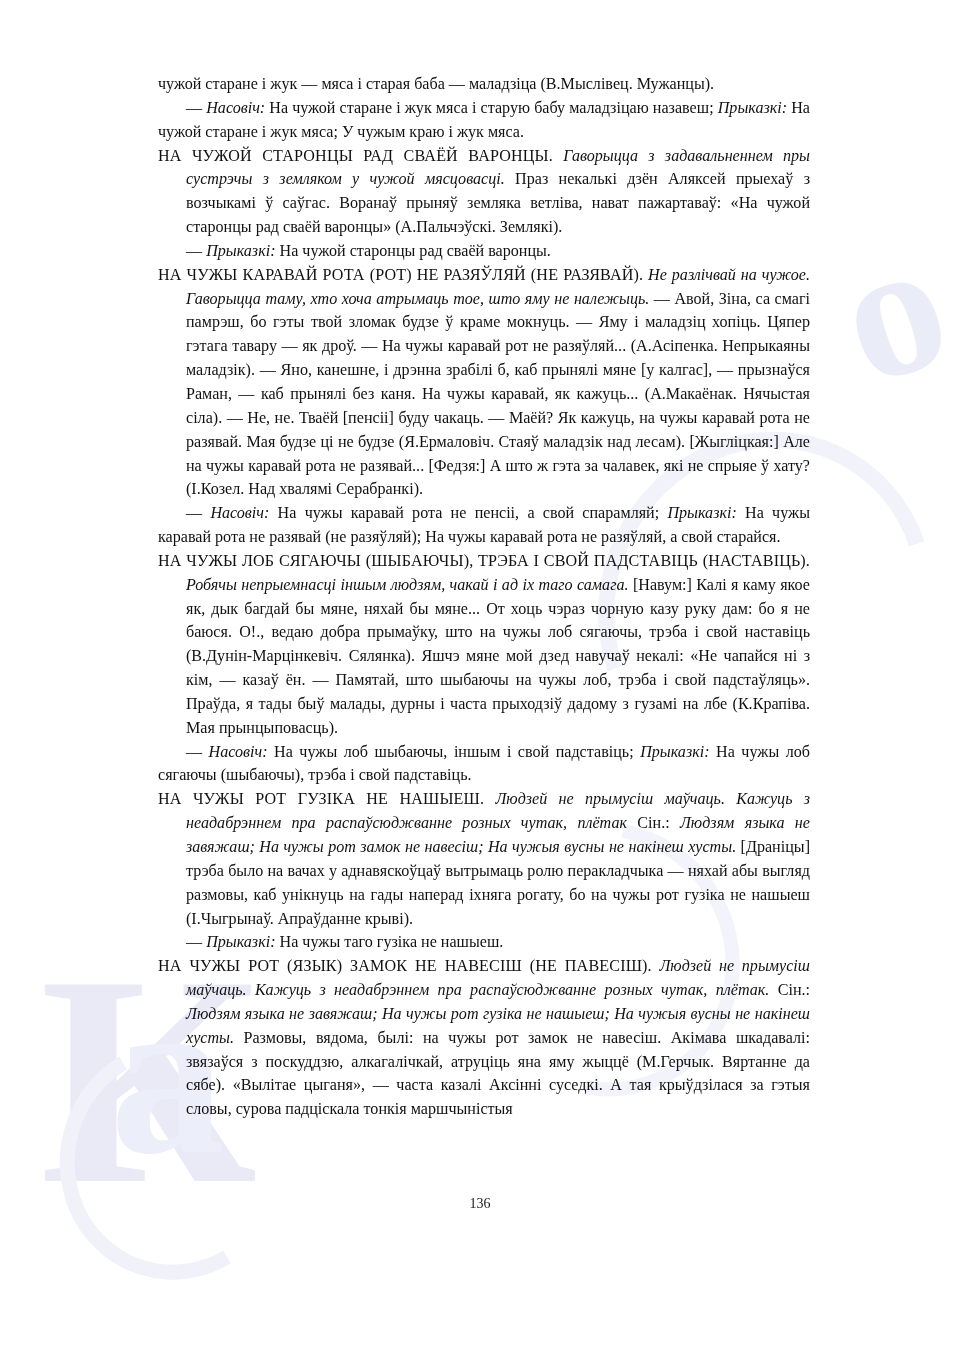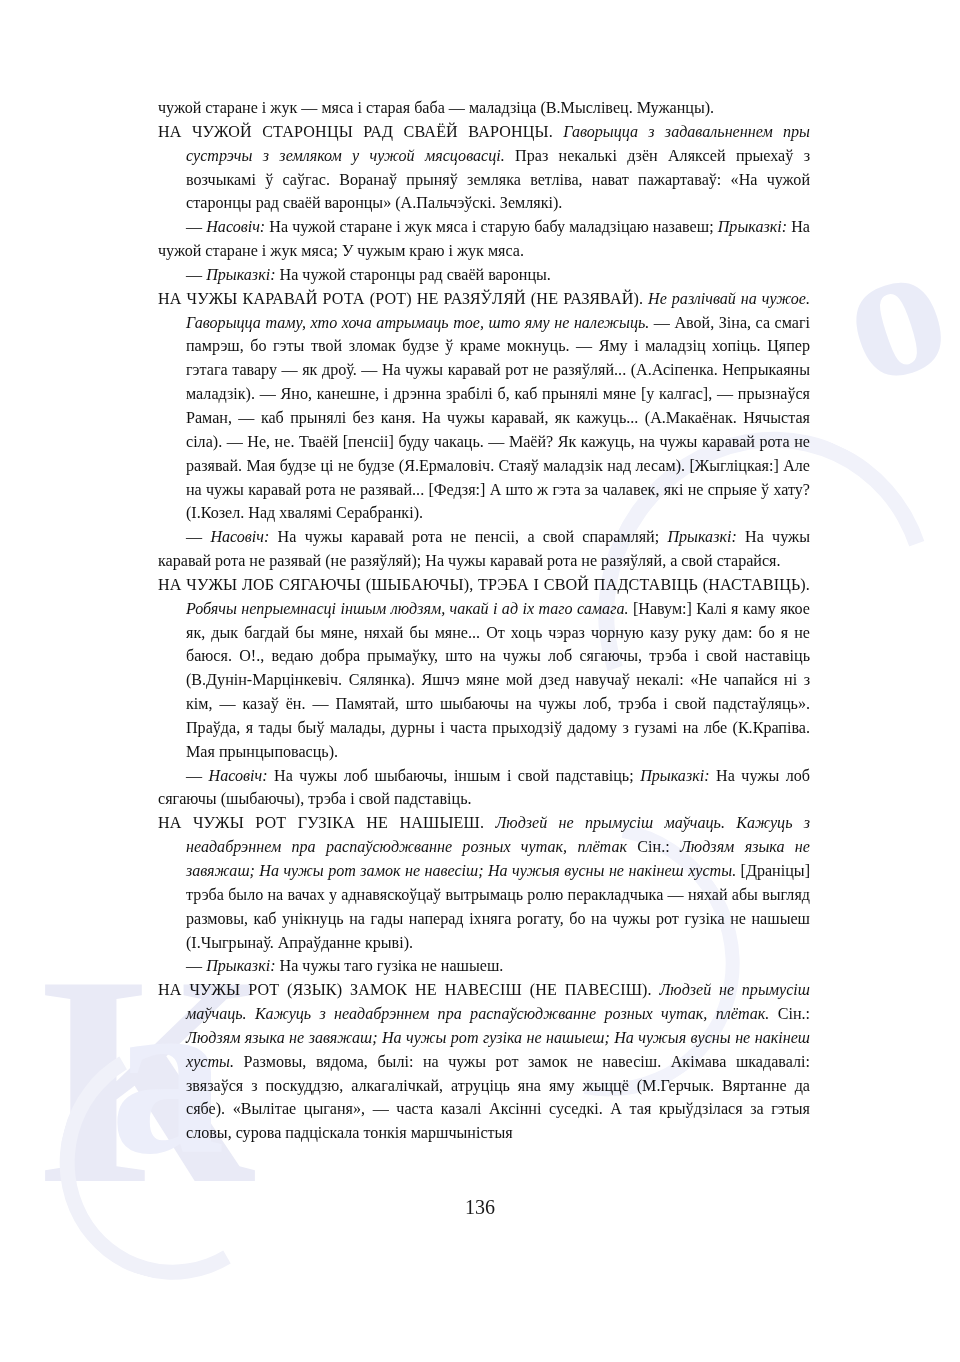--- a/index.html
+++ b/index.html
@@ -103,21 +103,20 @@
     text-align: justify;
     text-justify: inter-word;
     font-size: 16.1px;
     line-height: 23.85px;
     hyphens: manual;
   }
 
   
   .para.flush {
     text-indent: 0;
-    margin-top: 24px;
   }
 
   
   .para.ref {
     text-indent: 28px;
   }
 
   
   .para.entry {
     padding-left: 28px;
@@ -146,21 +145,21 @@
     font-style: normal;
   }
 
   .page-number {
     position: absolute;
     left: 0;
     top: 1196px;
     width: 960px;
     text-align: center;
     font-family: "Liberation Serif", "DejaVu Serif", serif;
-    font-size: 20px;
+    font-size: 14px;
     color: #1a1a1a;
     z-index: 2;
   }
 </style>
 </head>
 <body>
 
 <div class="page">
 
   <div class="watermark-layer">
@@ -169,23 +168,23 @@
     <div class="wm wm-o-right">о</div>
     <div class="wm-swirl"></div>
     <div class="wm-swirl2"></div>
     <div class="wm-arc-bottom"></div>
   </div>
 
   <div class="text-column">
 
     <p class="para flush"><span>чужой старане і жук — мяса і старая баба — маладзіца (В.Мыслівец. Мужанцы).</span></p>
 
+    <p class="para ref"><span class="dash">—</span> <span class="src">Насовіч:</span><span> На чужой старане і жук мяса і старую бабу маладзіцаю назавеш; </span><span class="src">Прыказкі:</span><span> На чужой старане і жук мяса; У чужым краю і жук мяса.</span></p>
+
     <p class="para entry"><span class="headword">НА ЧУЖОЙ СТАРОНЦЫ РАД СВАЁЙ ВАРОНЦЫ.</span><span class="gloss"> Гаворыцца з задавальненнем пры сустрэчы з земляком у чужой мясцовасці.</span><span> Праз некалькі дзён Аляксей прыехаў з возчыкамі ў саўгас. Воранаў прыняў земляка ветліва, нават пажартаваў: «На чужой старонцы рад сваёй варонцы» (А.Пальчэўскі. Землякі).</span></p>
-
-    <p class="para ref"><span class="dash">—</span> <span class="src">Насовіч:</span><span> На чужой старане і жук мяса і старую бабу маладзіцаю назавеш; </span><span class="src">Прыказкі:</span><span> На чужой старане і жук мяса; У чужым краю і жук мяса.</span></p>
     <p class="para ref"><span class="dash">—</span> <span class="src">Прыказкі:</span><span> На чужой старонцы рад сваёй варонцы.</span></p>
 
     <p class="para entry"><span class="headword">НА ЧУЖЫ КАРАВАЙ РОТА (РОТ) НЕ РАЗЯЎЛЯЙ (НЕ РАЗЯВАЙ).</span><span class="gloss"> Не разлічвай на чужое. Гаворыцца таму, хто хоча атрымаць тое, што яму не належыць.</span><span> — Авой, Зіна, са смагі памрэш, бо гэты твой зломак будзе ў краме мокнуць. — Яму і маладзіц хопіць. Цяпер гэтага тавару — як дроў. — На чужы каравай рот не разяўляй... (А.Асіпенка. Непрыкаяны маладзік). — Яно, канешне, і дрэнна зрабілі б, каб прынялі мяне [у калгас], — прызнаўся Раман, — каб прынялі без каня. На чужы каравай, як кажуць... (А.Макаёнак. Нячыстая сіла). — Не, не. Тваёй [пенсіі] буду чакаць. — Маёй? Як кажуць, на чужы каравай рота не разявай. Мая будзе ці не будзе (Я.Ермаловіч. Стаяў маладзік над лесам). [Жыгліцкая:] Але на чужы каравай рота не разявай... [Федзя:] А што ж гэта за чалавек, які не спрыяе ў хату? (І.Козел. Над хвалямі Серабранкі).</span></p>
     <p class="para ref"><span class="dash">—</span> <span class="src">Насовіч:</span><span> На чужы каравай рота не пенсіі, а свой спарамляй; </span><span class="src">Прыказкі:</span><span> На чужы каравай рота не разявай (не разяўляй); На чужы каравай рота не разяўляй, а свой старайся.</span></p>
 
     <p class="para entry"><span class="headword">НА ЧУЖЫ ЛОБ СЯГАЮЧЫ (ШЫБАЮЧЫ), ТРЭБА І СВОЙ ПАДСТАВІЦЬ (НАСТАВІЦЬ).</span><span class="gloss"> Робячы непрыемнасці іншым людзям, чакай і ад іх таго самага.</span><span> [Навум:] Калі я каму якое як, дык багдай бы мяне, няхай бы мяне... От хоць чэраз чорную казу руку дам: бо я не баюся. О!., ведаю добра прымаўку, што на чужы лоб сягаючы, трэба і свой наставіць (В.Дунін-Марцінкевіч. Сялянка). Яшчэ мяне мой дзед навучаў некалі: «Не чапайся ні з кім, — казаў ён. — Памятай, што шыбаючы на чужы лоб, трэба і свой падстаўляць». Праўда, я тады быў малады, дурны і часта прыходзіў дадому з гузамі на лбе (К.Крапіва. Мая прынцыповасць).</span></p>
     <p class="para ref"><span class="dash">—</span> <span class="src">Насовіч:</span><span> На чужы лоб шыбаючы, іншым і свой падставіць; </span><span class="src">Прыказкі:</span><span> На чужы лоб сягаючы (шыбаючы), трэба і свой падставіць.</span></p>
 
     <p class="para entry"><span class="headword">НА ЧУЖЫ РОТ ГУЗІКА НЕ НАШЫЕШ.</span><span class="gloss"> Людзей не прымусіш маўчаць. Кажуць з неадабрэннем пра распаўсюджванне розных чутак, плётак</span><span> Сін.: </span><span class="gloss">Людзям языка не завяжаш; На чужы рот замок не навесіш; На чужыя вусны не накінеш хусты.</span><span> [Драніцы] трэба было на вачах у аднавяскоўцаў вытрымаць ролю перакладчыка — няхай абы выгляд размовы, каб унікнуць на гады наперад іхняга рогату, бо на чужы рот гузіка не нашыеш (І.Чыгрынаў. Апраўданне крыві).</span></p>
     <p class="para ref"><span class="dash">—</span> <span class="src">Прыказкі:</span><span> На чужы таго гузіка не нашыеш.</span></p>

